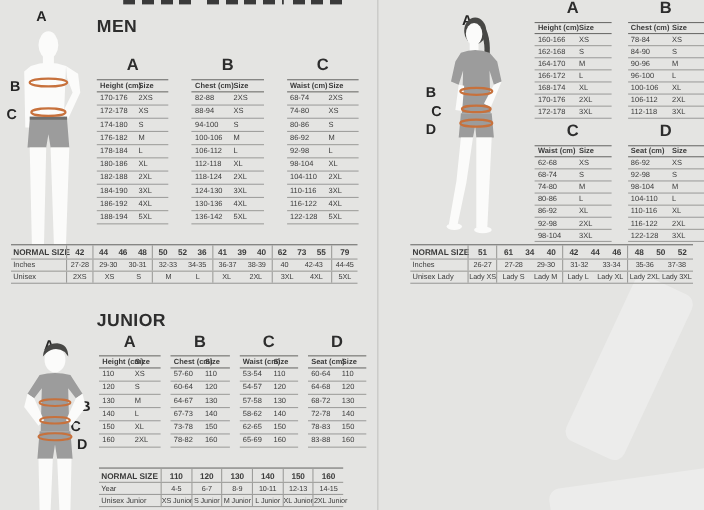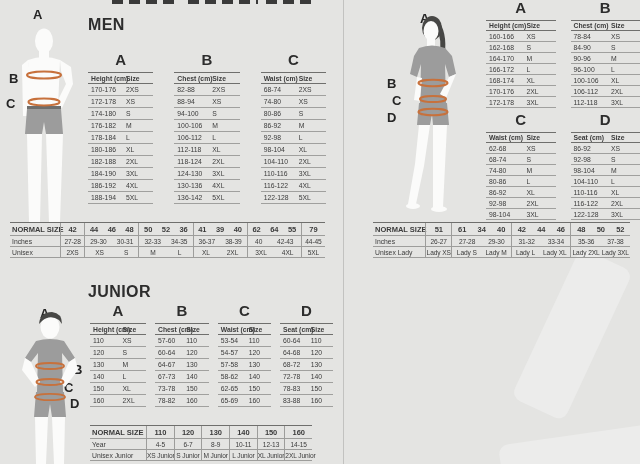--- a/index.html
+++ b/index.html
@@ -243,21 +243,21 @@
         <span>52</span>
         <span>36</span>
       </span>
       <span class="nsgroup" style="flex:2.3">
         <span>41</span>
         <span>39</span>
         <span>40</span>
       </span>
       <span class="nsgroup" style="flex:2.3">
         <span>62</span>
-        <span>64</span>
+        <span>73</span>
         <span>55</span>
       </span>
       <span class="nsgroup" style="flex:1">
         <span>79</span>
       </span>
     </div>
     <div class="nsrow">
       <span class="nslabel">Inches</span>
       <span class="nsgroup" style="flex:1">
         <span>27-28</span>

